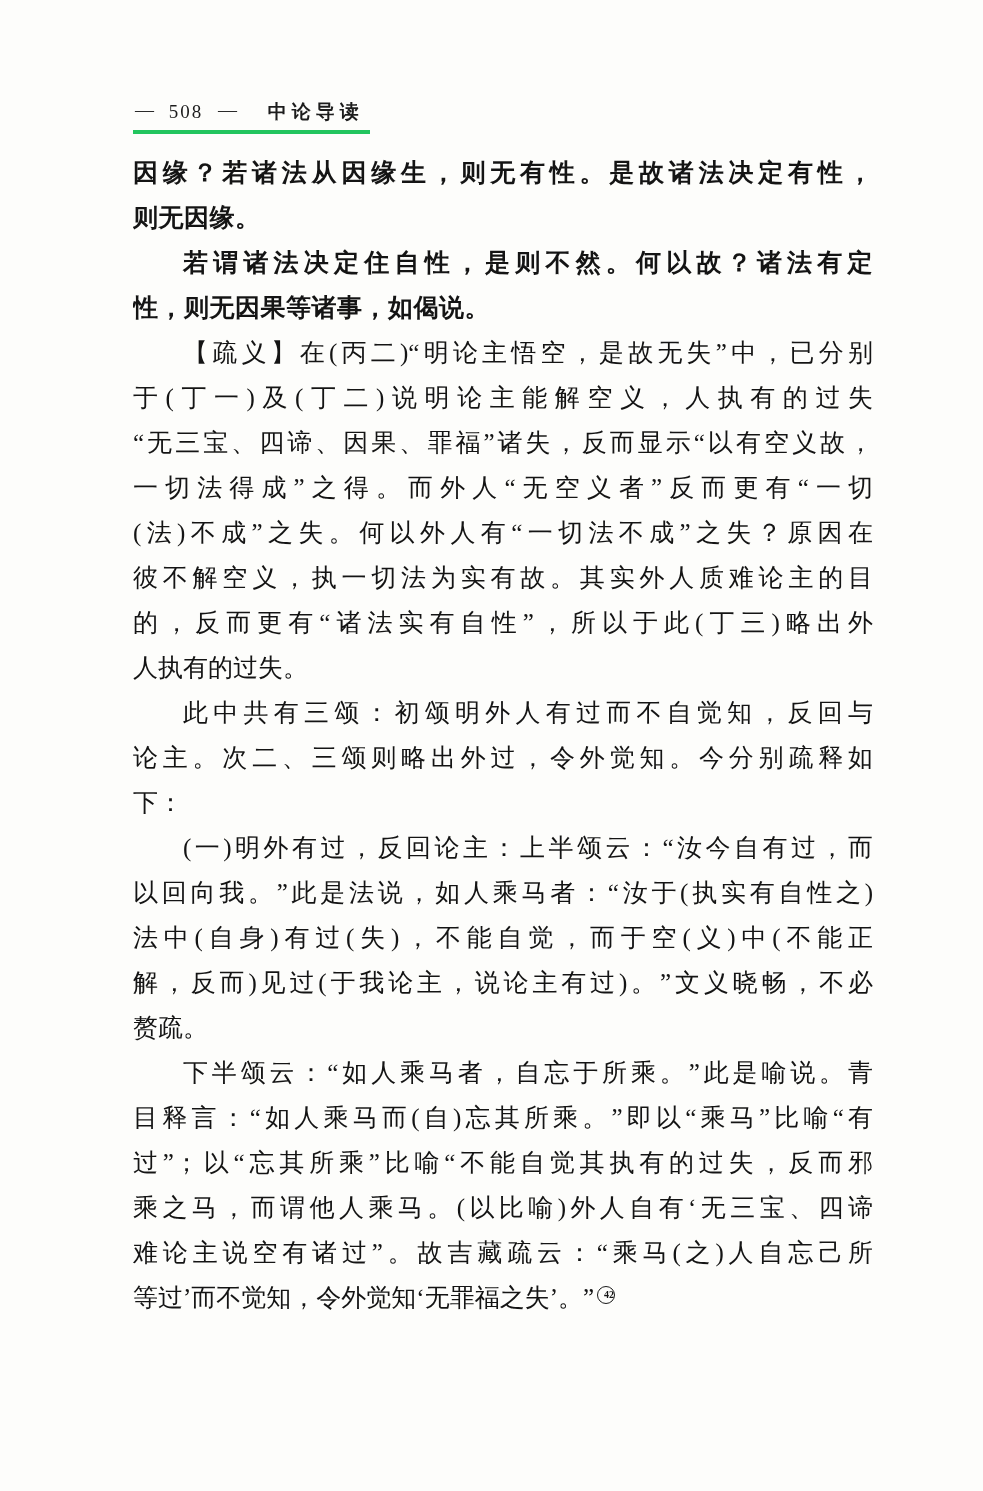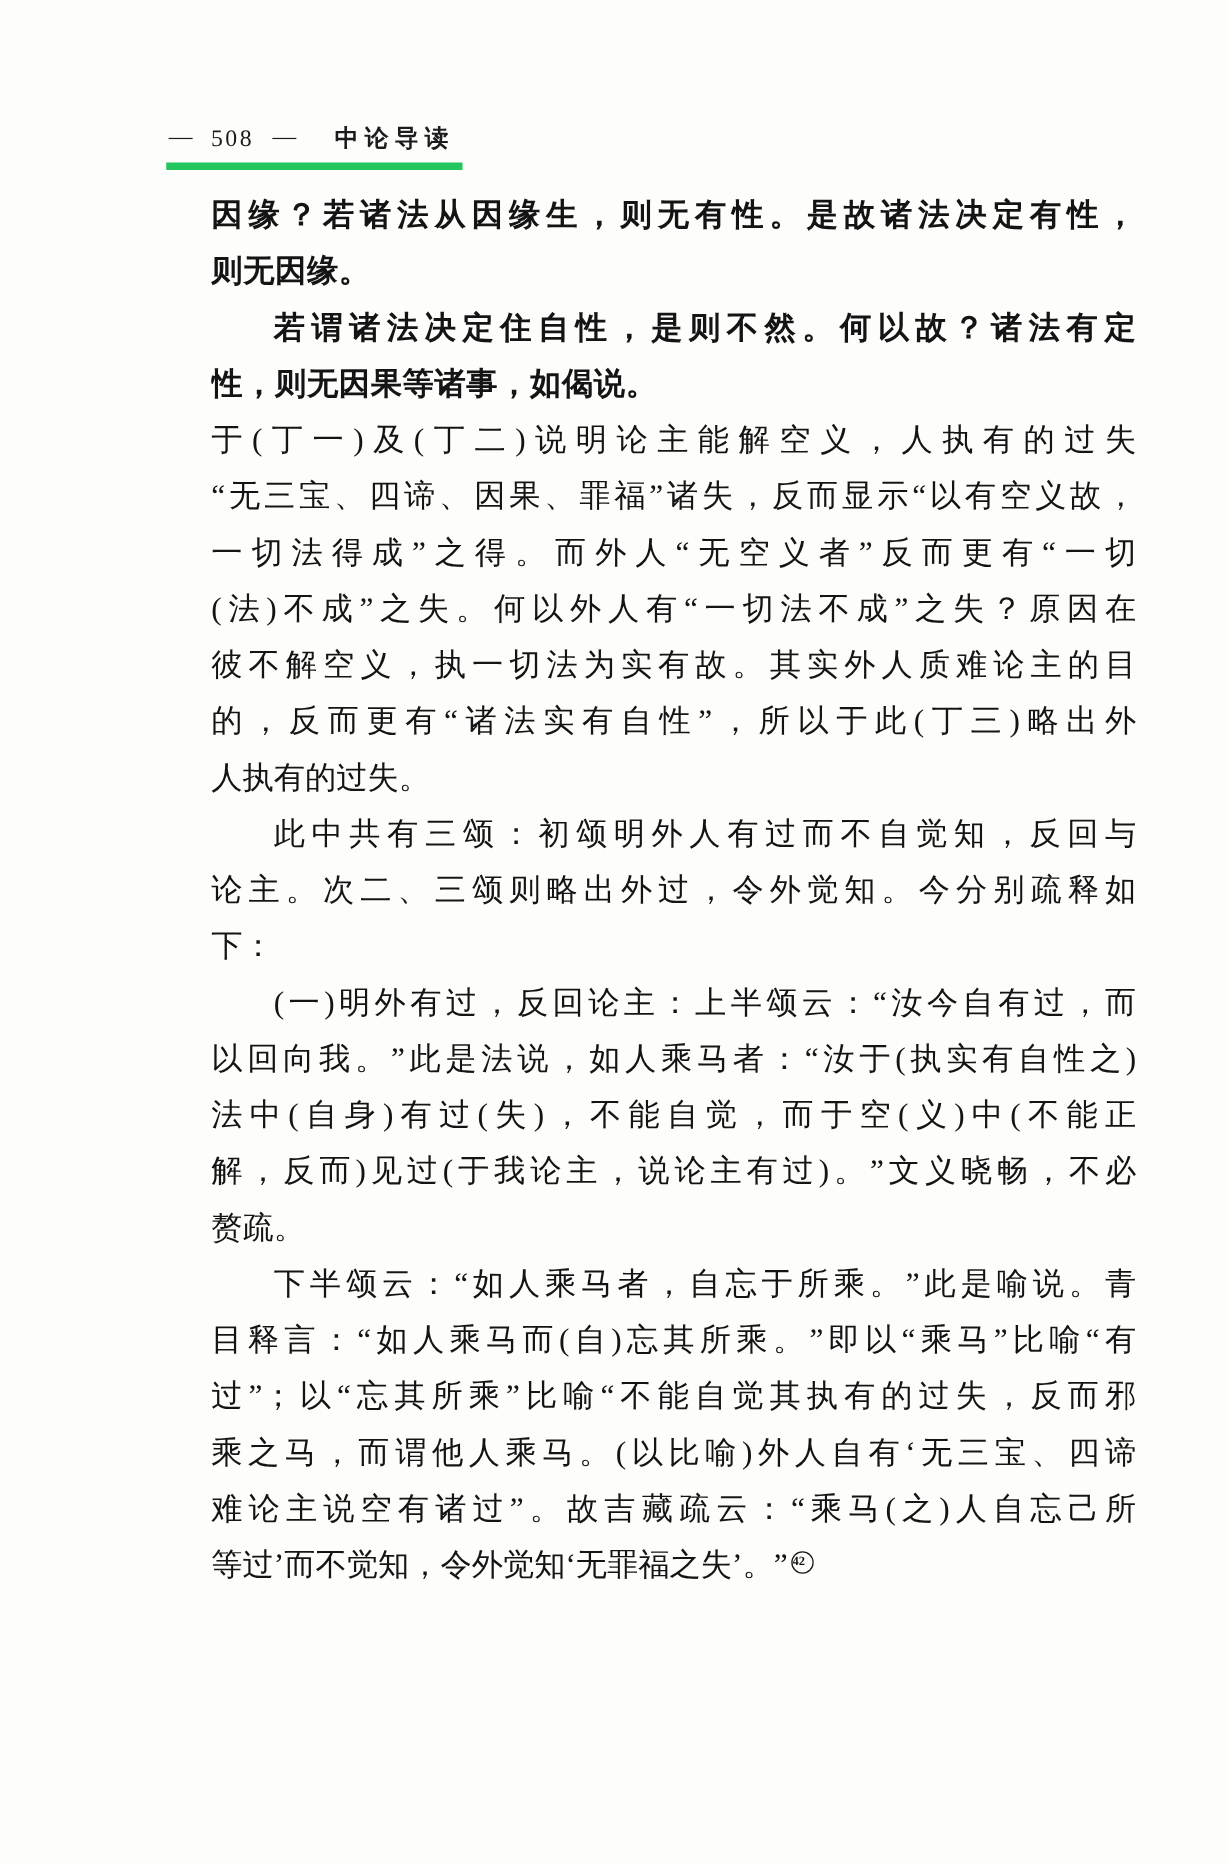--- a/index.html
+++ b/index.html
@@ -20,21 +20,21 @@
     inset: 0;
     background: #fdfdfb;
   }
   
   .running-header {
     position: absolute;
     left: 133px;
     top: 100px;
     font-size: 19px;
     line-height: 24px;
-    border-bottom: 6px solid #22c55e;
+    border-bottom: 4px solid #22c55e;
     padding: 0 6px 6px 2px;
     white-space: nowrap;
     color: #1c1c1c;
   }
   .running-header .dash {
     display: inline-block;
     margin: 0 10px 0 0;
     transform: translateY(-2px);
   }
   .running-header .dash.right {
@@ -47,21 +47,20 @@
     margin-left: 26px;
     letter-spacing: 5px;
     font-weight: 600;
   }
   
   .text-block {
     position: absolute;
     left: 133px;
     top: 150px;
     width: 740px;
-    margin-left: 36px;
   }
   .line {
     height: 45px;
     line-height: 45px;
     font-size: 25px;
     white-space: nowrap;
     overflow: hidden;
     text-align: justify;
     text-justify: inter-character;
     color: #141414;
@@ -79,21 +78,21 @@
   .footnote-mark {
     display: inline-block;
     box-sizing: border-box;
     width: 18px;
     height: 18px;
     border: 1.5px solid #1a1a1a;
     border-radius: 50%;
     font-size: 10px;
     font-weight: bold;
     line-height: 15px;
-    text-align: left;
+    text-align: right;
     vertical-align: 8px;
     margin-left: 3px;
     text-indent: 0;
     letter-spacing: 0;
     white-space: nowrap;
   }
 </style>
 </head>
 <body>
 
@@ -104,20 +103,21 @@
     <span class="pagenum">508</span>
     <span class="dash right">—</span>
     <span class="booktitle">中论导读</span>
   </div>
 
   <div class="text-block">
       <div class="line verse fill"><span>因缘？若诸法从因缘生，则无有性。是故诸法决定有性，</span></div>
       <div class="line verse"><span>则无因缘。</span></div>
       <div class="line verse indent fill"><span>若谓诸法决定住自性，是则不然。何以故？诸法有定</span></div>
       <div class="line verse"><span>性，则无因果等诸事，如偈说。</span></div>
+      <div class="line indent fill"><span>【疏义】在(丙二)“明论主悟空，是故无失”中，已分别</span></div>
       <div class="line fill"><span>于(丁一)及(丁二)说明论主能解空义，人执有的过失</span></div>
       <div class="line fill"><span>“无三宝、四谛、因果、罪福”诸失，反而显示“以有空义故，</span></div>
       <div class="line fill"><span>一切法得成”之得。而外人“无空义者”反而更有“一切</span></div>
       <div class="line fill"><span>(法)不成”之失。何以外人有“一切法不成”之失？原因在</span></div>
       <div class="line fill"><span>彼不解空义，执一切法为实有故。其实外人质难论主的目</span></div>
       <div class="line fill"><span>的，反而更有“诸法实有自性”，所以于此(丁三)略出外</span></div>
       <div class="line"><span>人执有的过失。</span></div>
       <div class="line indent fill"><span>此中共有三颂：初颂明外人有过而不自觉知，反回与</span></div>
       <div class="line fill"><span>论主。次二、三颂则略出外过，令外觉知。今分别疏释如</span></div>
       <div class="line"><span>下：</span></div>

